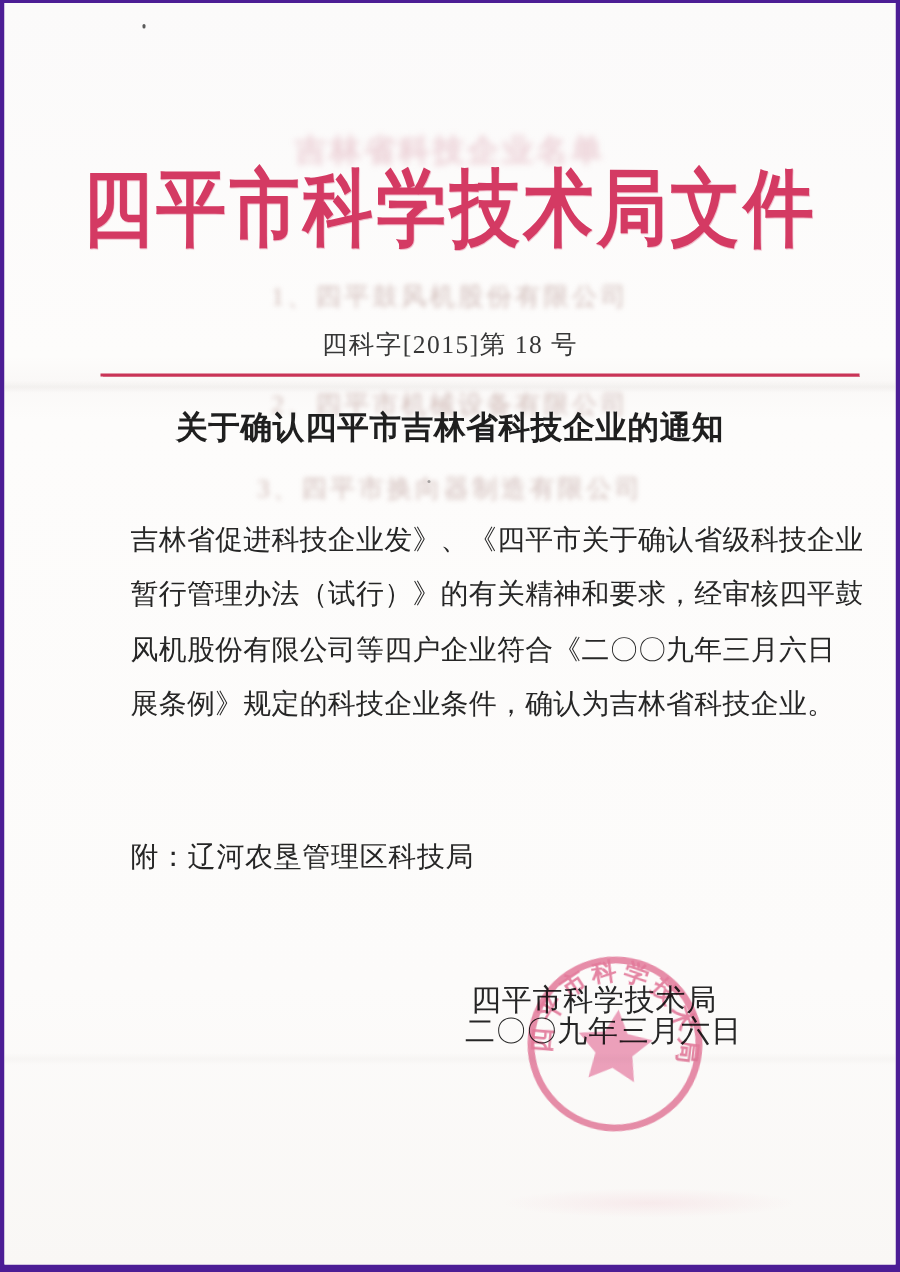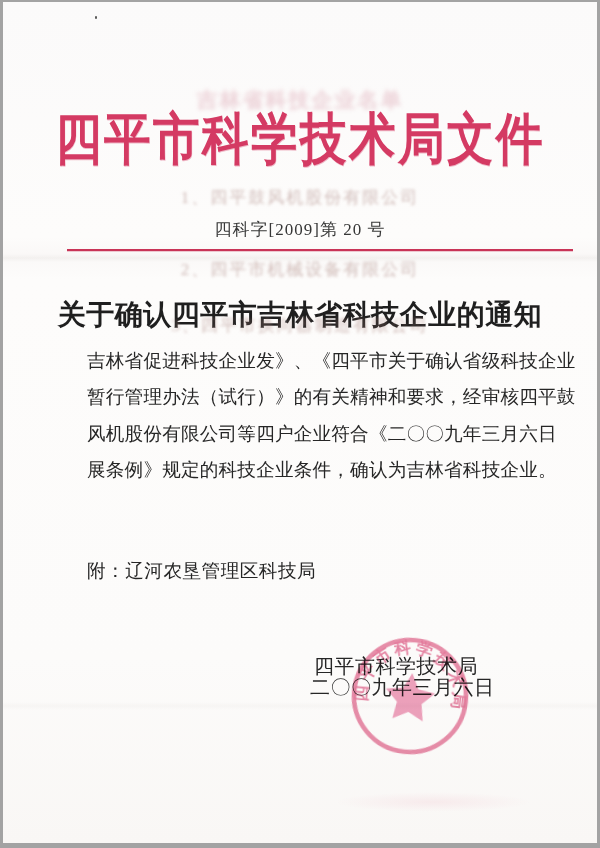--- a/index.html
+++ b/index.html
@@ -8,21 +8,21 @@
     width: 600px;
     height: 848px;
     background: #0d0d0d;
     overflow: hidden;
     font-family: "Liberation Serif", "DejaVu Serif", serif;
   }
   .scan-frame {
     position: relative;
     width: 600px;
     height: 848px;
-    background: #a3a3a3;
+    background: #4c1d95;
   }
   .paper {
     position: absolute;
     left: 3px; top: 2px; right: 3px; bottom: 5px;
     background:
       radial-gradient(ellipse 140px 14px at 430px 800px, rgba(231,150,170,0.14), rgba(231,150,170,0) 70%),
       linear-gradient(180deg, #fbfafa 0%, #fdfcfb 28%, #faf8f7 30%, #fdfcfb 33%, #fcfbfa 78%, #f9f7f5 100%),
       #fcfbfa;
     overflow: hidden;
   }
@@ -82,26 +82,25 @@
     height: 2px;
     background: #c93457;
     box-shadow: 0 0.5px 0.5px rgba(201,52,87,0.5);
   }
   .notice-title {
     position: absolute;
     top: 269px;
     left: 0;
     width: 100%;
     text-align: center;
-    font-size: 28px;
+    font-size: 21px;
     font-weight: 700;
     color: #1f1f1f;
     letter-spacing: 0.5px;
     white-space: nowrap;
-    margin-top: 25px;
   }
   .body-text {
     position: absolute;
     top: 341px;
     left: 84px;
     width: 452px;
     font-size: 18.6px;
     color: #262626;
     letter-spacing: 0.2px;
   }
@@ -161,21 +160,21 @@
 
     <div class="crease" style="top: 252px;"></div>
     <div class="crease" style="top: 700px; opacity:0.6;"></div>
 
     <div class="ghost ghost-top" style="top: 84px;">吉林省科技企业名单</div>
 
     <div class="masthead">四平市科学技术局文件</div>
 
     <div class="ghost" style="top: 184px;">1、四平鼓风机股份有限公司</div>
 
-    <div class="doc-number">四科字[2009]第 20 号</div>
+    <div class="doc-number">四科字[2015]第 18 号</div>
 
     <div class="red-rule"></div>
 
     <div class="ghost" style="top: 256px;">2、四平市机械设备有限公司</div>
 
     <div class="notice-title">关于确认四平市吉林省科技企业的通知</div>
 
     <div class="ghost" style="top: 312px;">3、四平市换向器制造有限公司</div>
 
     <div class="body-text">

